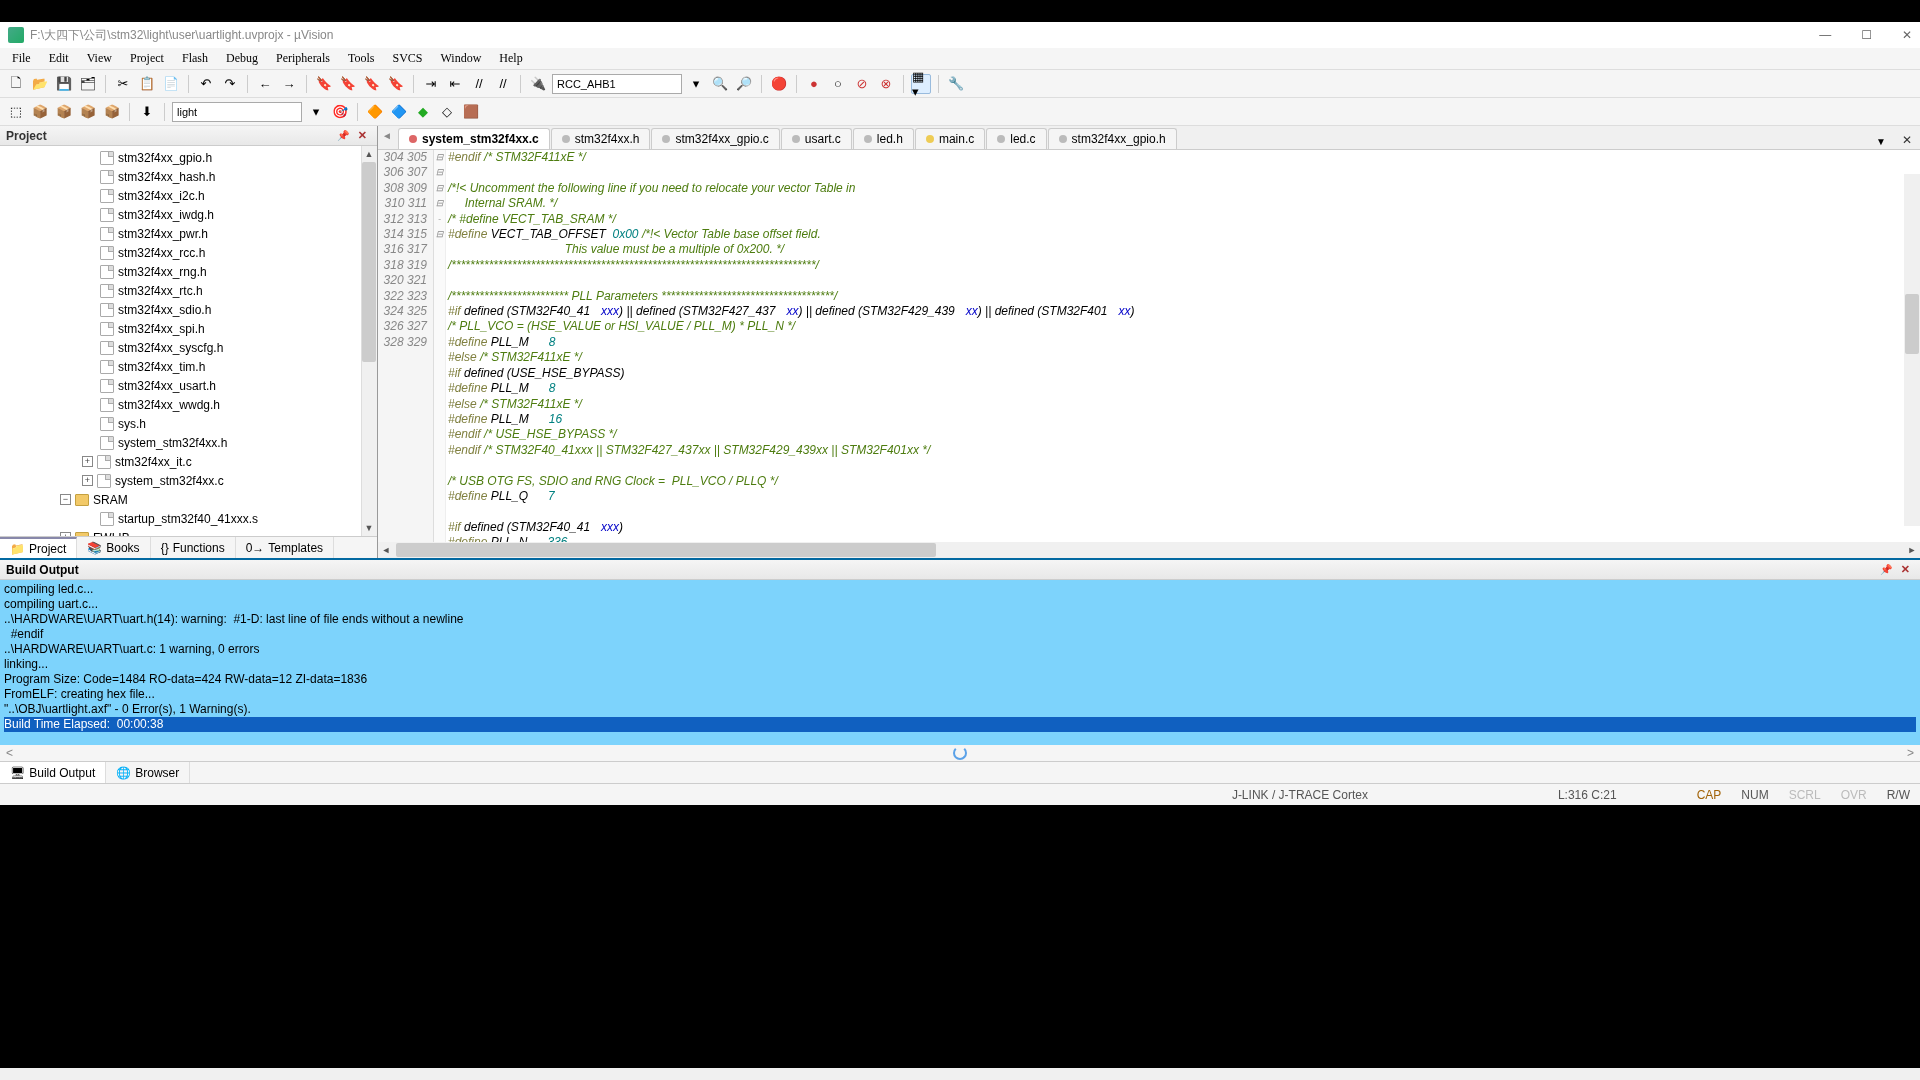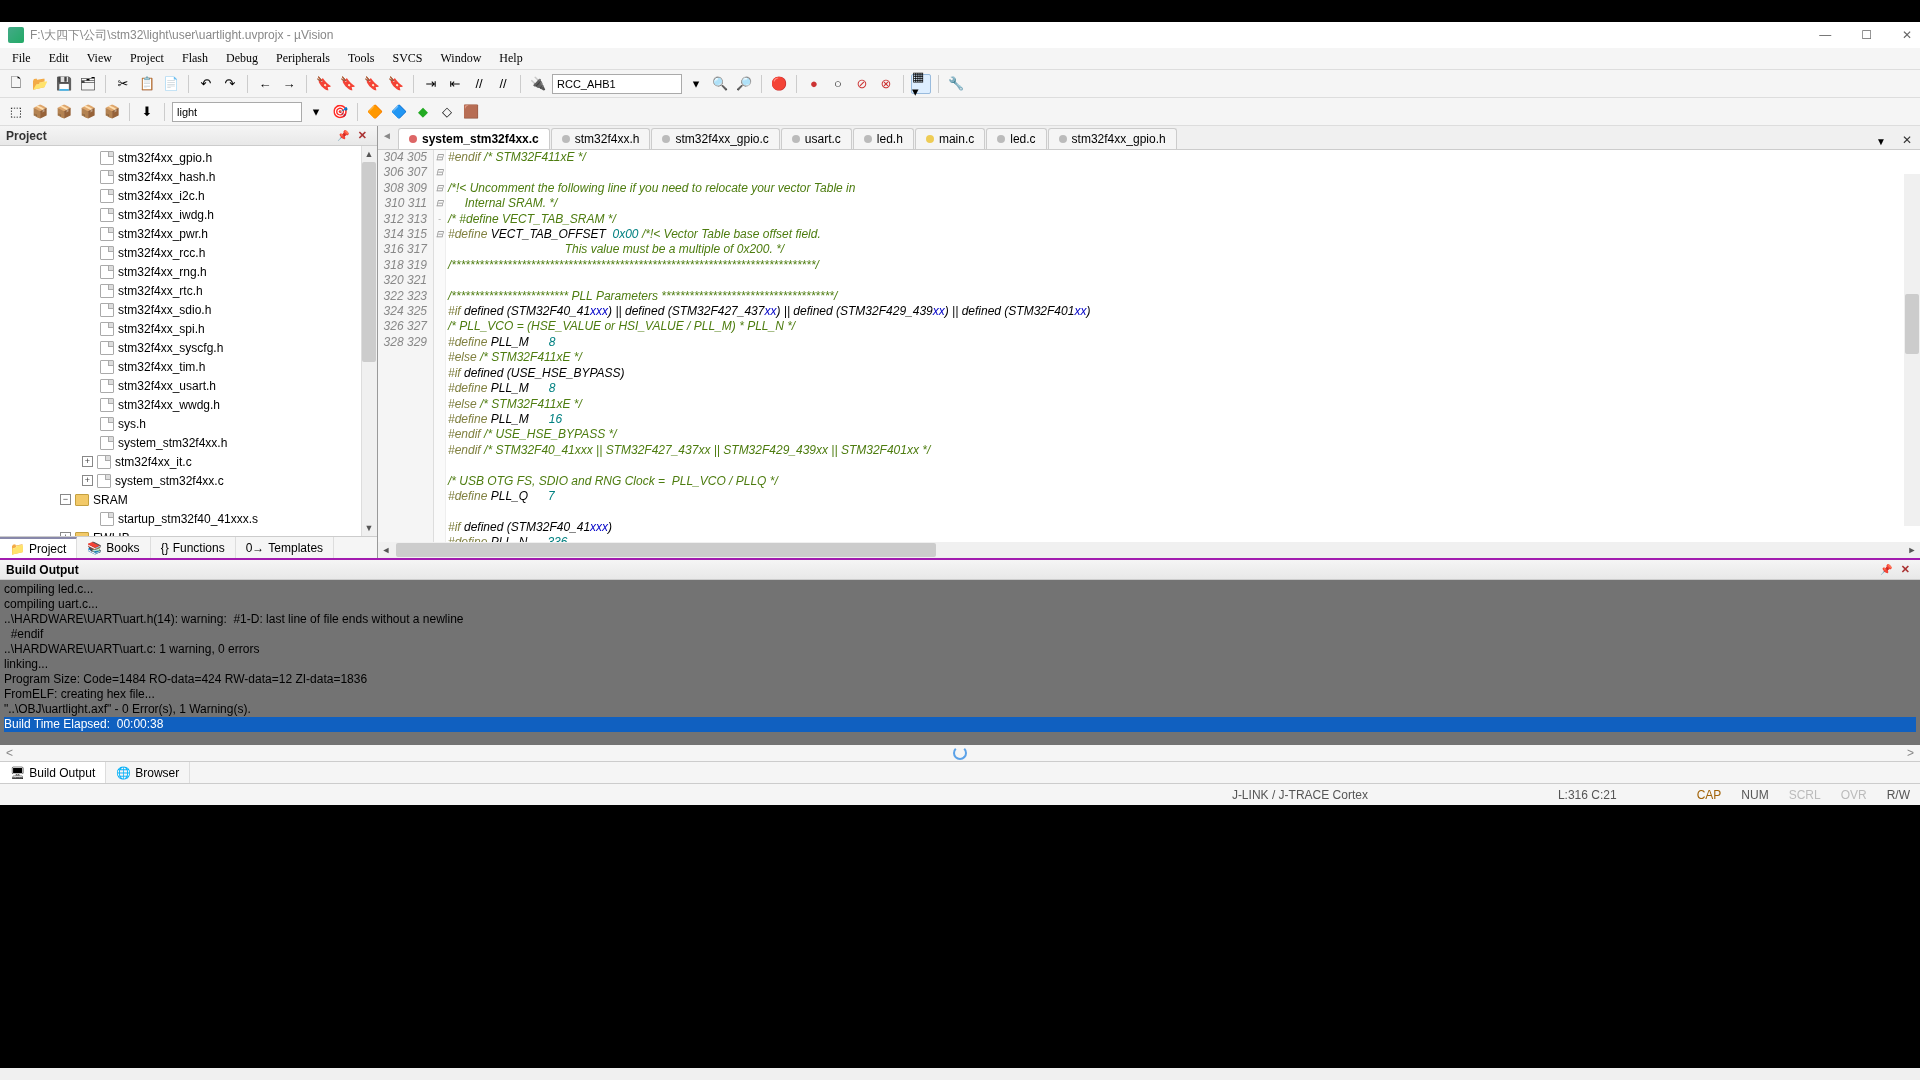--- a/index.html
+++ b/index.html
@@ -42,30 +42,30 @@
 .ed-tab .dot { width: 8px; height: 8px; border-radius: 50%; }
 .dot-red { background: #d66; }
 .dot-gray { background: #bbb; }
 .dot-yellow { background: #ec5; }
 .tab-strip .win-drop { margin-left: auto; padding: 2px 8px; font-size: 10px; cursor: pointer; }
 .tab-strip .win-close { padding: 2px 8px; font-size: 12px; cursor: pointer; color: #333; }
 .code-area { flex: 1; display: flex; overflow: hidden; position: relative; font-family: "Consolas","Courier New",monospace; font-size: 13px; font-style: italic; }
 .gutter { width: 56px; background: #f5f5f5; border-right: 1px solid #ddd; text-align: right; padding-right: 6px; color: #888; line-height: 15.4px; }
 .fold-col { width: 12px; background: #fafafa; border-right: 1px solid #eee; line-height: 15.4px; font-size: 9px; color: #888; text-align: center; }
 .code { flex: 1; white-space: pre; line-height: 15.4px; padding-left: 2px; color: #000; }
-.kw { color: #0000c8; }
+.kw { color: #0000c8; margin-left: 11px; }
 .pp { color: #808040; }
 .cm { color: #4d7c0f; }
 .num { color: #008080; }
 .ed-scroll-v { position: absolute; right: 0; top: 24px; bottom: 16px; width: 16px; background: #f0f0f0; }
 .ed-scroll-v .thumb { position: absolute; right: 1px; width: 14px; height: 60px; top: 120px; background: #ccc; border-radius: 2px; }
 .ed-scroll-h { height: 16px; background: #f0f0f0; display: flex; align-items: center; position: relative; }
 .ed-scroll-h .arrow { width: 16px; text-align: center; font-size: 9px; color: #555; cursor: pointer; }
 .ed-scroll-h .thumb { height: 14px; background: #ccc; border-radius: 2px; width: 540px; margin-left: 2px; }
-.build-panel { background: #737373; border-top: 2px solid #a21caf; }
+.build-panel { background: #7dd3fc; border-top: 2px solid #0369a1; }
 .build-header { background: linear-gradient(#f5f5f5,#e8e8e8); height: 20px; display: flex; align-items: center; padding: 0 6px; font-weight: bold; border-bottom: 1px solid #ccc; }
 .build-header .pin { margin-left: auto; font-size: 10px; padding: 0 4px; cursor: pointer; }
 .build-header .close { font-size: 11px; padding: 0 4px; cursor: pointer; color: #a33; }
 .build-body { height: 165px; overflow: auto; font-family: "Consolas","Courier New",monospace; font-size: 13px; line-height: 15px; padding: 2px 4px; white-space: pre; position: relative; }
 .build-line { }
 .build-line.sel { background: #1060c0; color: #fff; }
 .build-hscroll { height: 16px; background: #f5f5f5; display: flex; align-items: center; justify-content: space-between; padding: 0 6px; font-size: 10px; color: #888; }
 .build-hscroll .spinner { width: 14px; height: 14px; border: 2px solid #5aa1e8; border-top-color: transparent; border-radius: 50%; }
 .output-tabs { display: flex; background: #f5f5f5; border-top: 1px solid #ccc; height: 22px; align-items: center; }
 .output-tab { padding: 2px 10px; display: flex; align-items: center; gap: 4px; cursor: pointer; border-right: 1px solid #ddd; height: 100%; }

